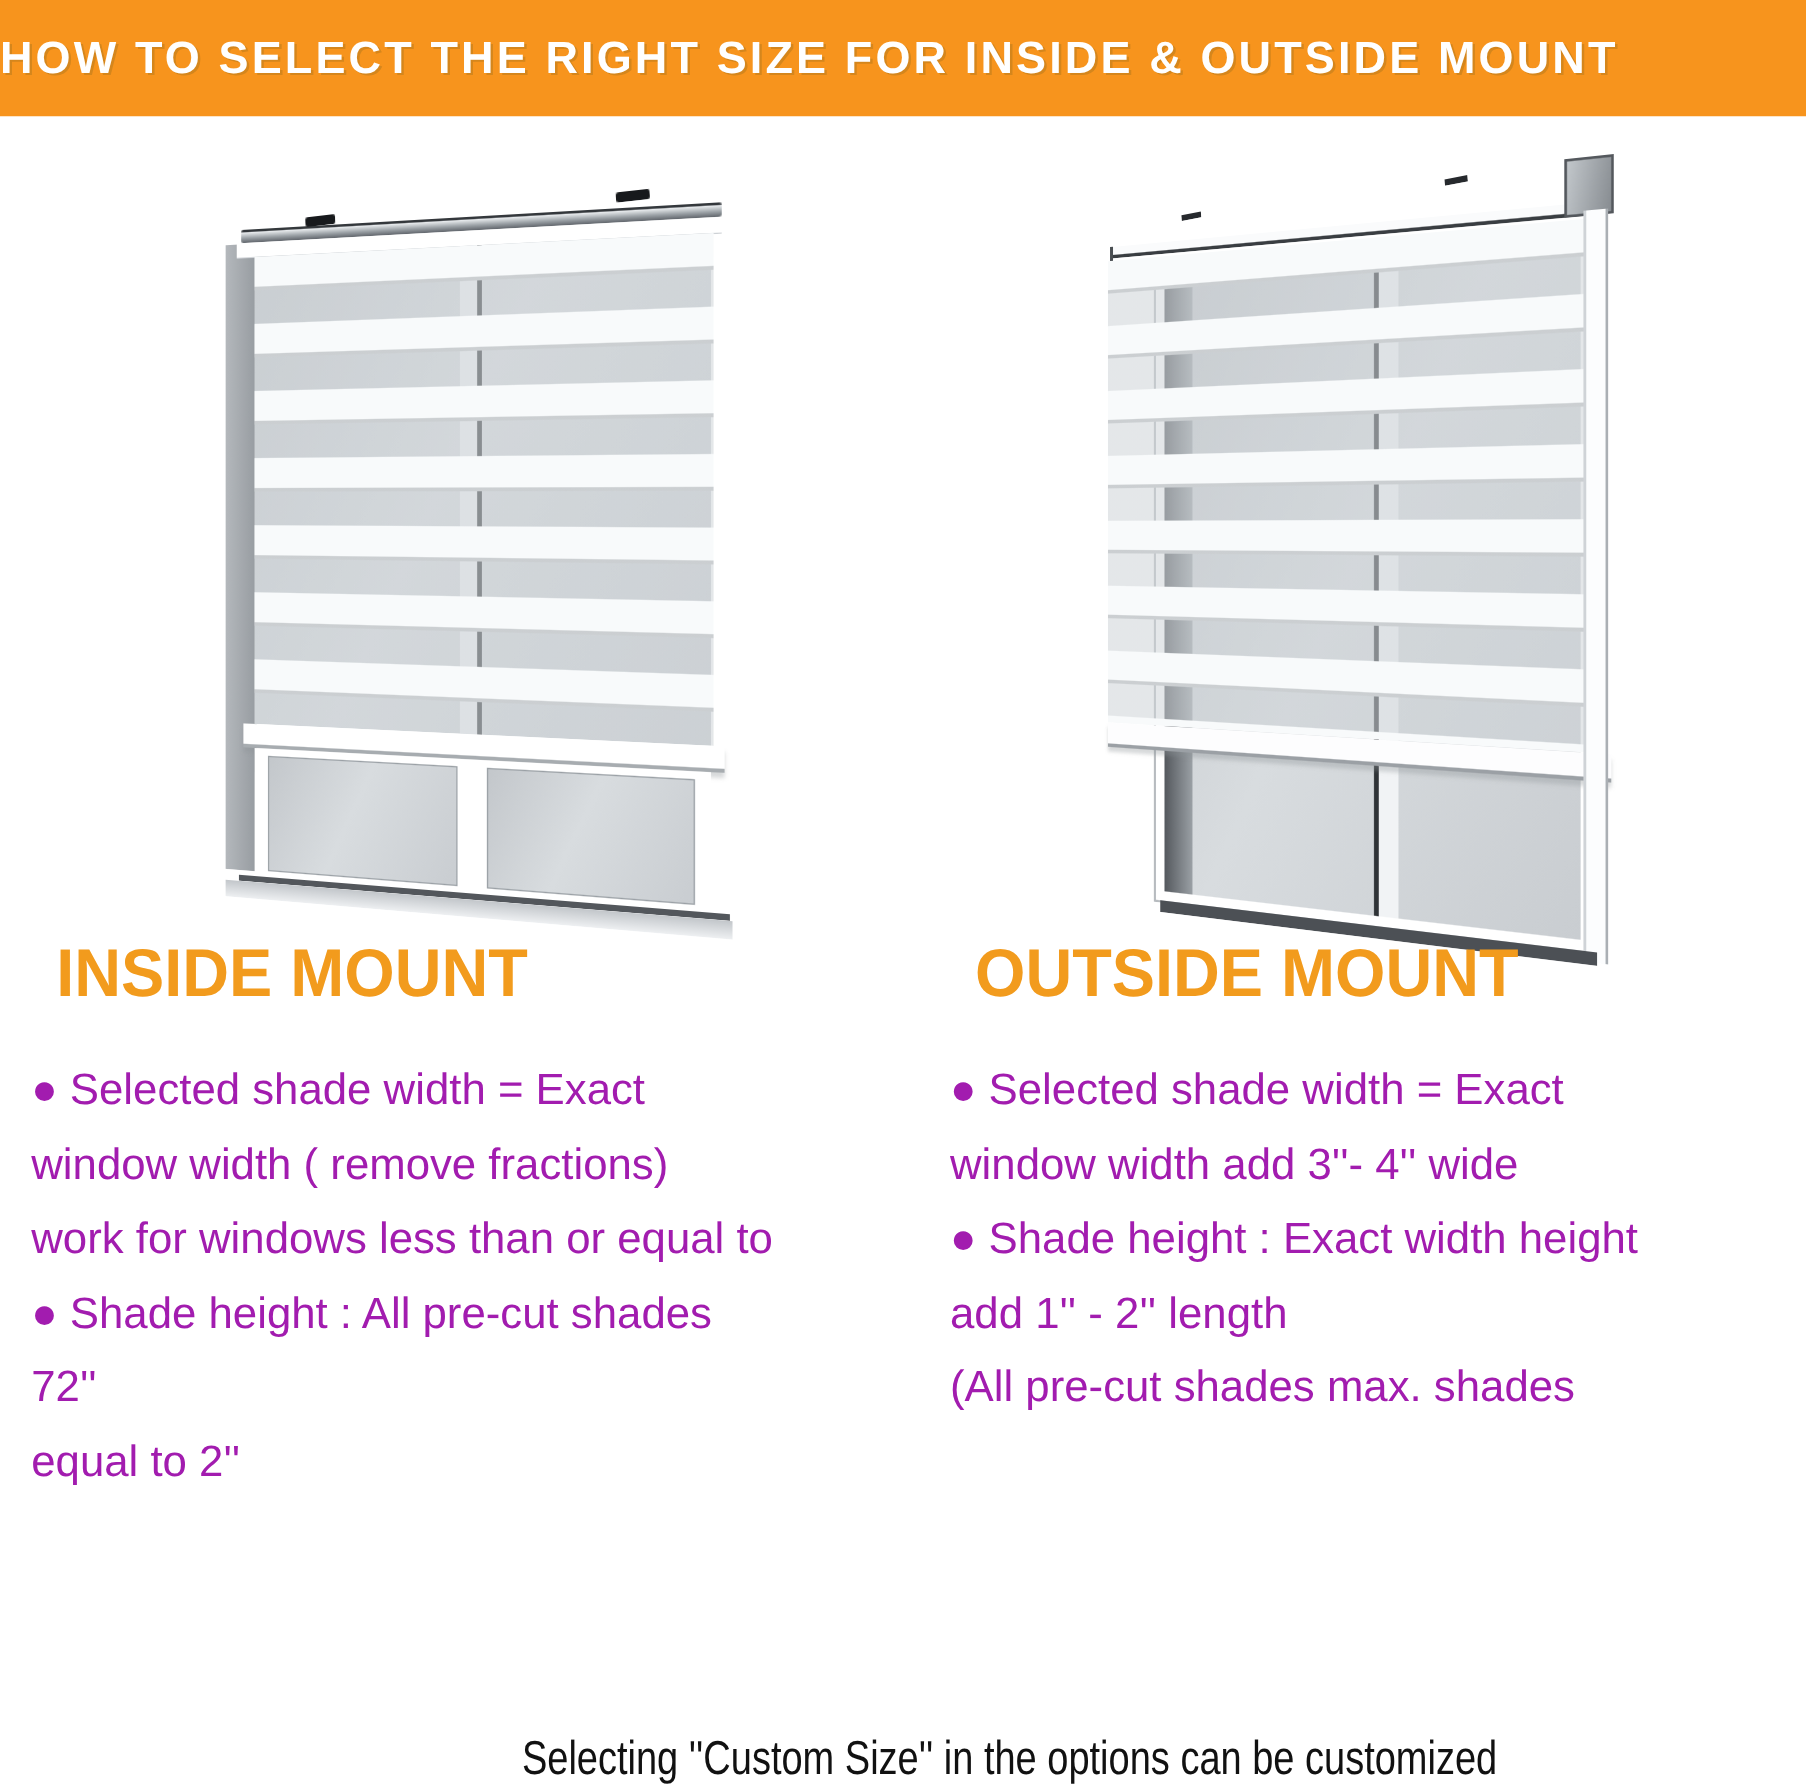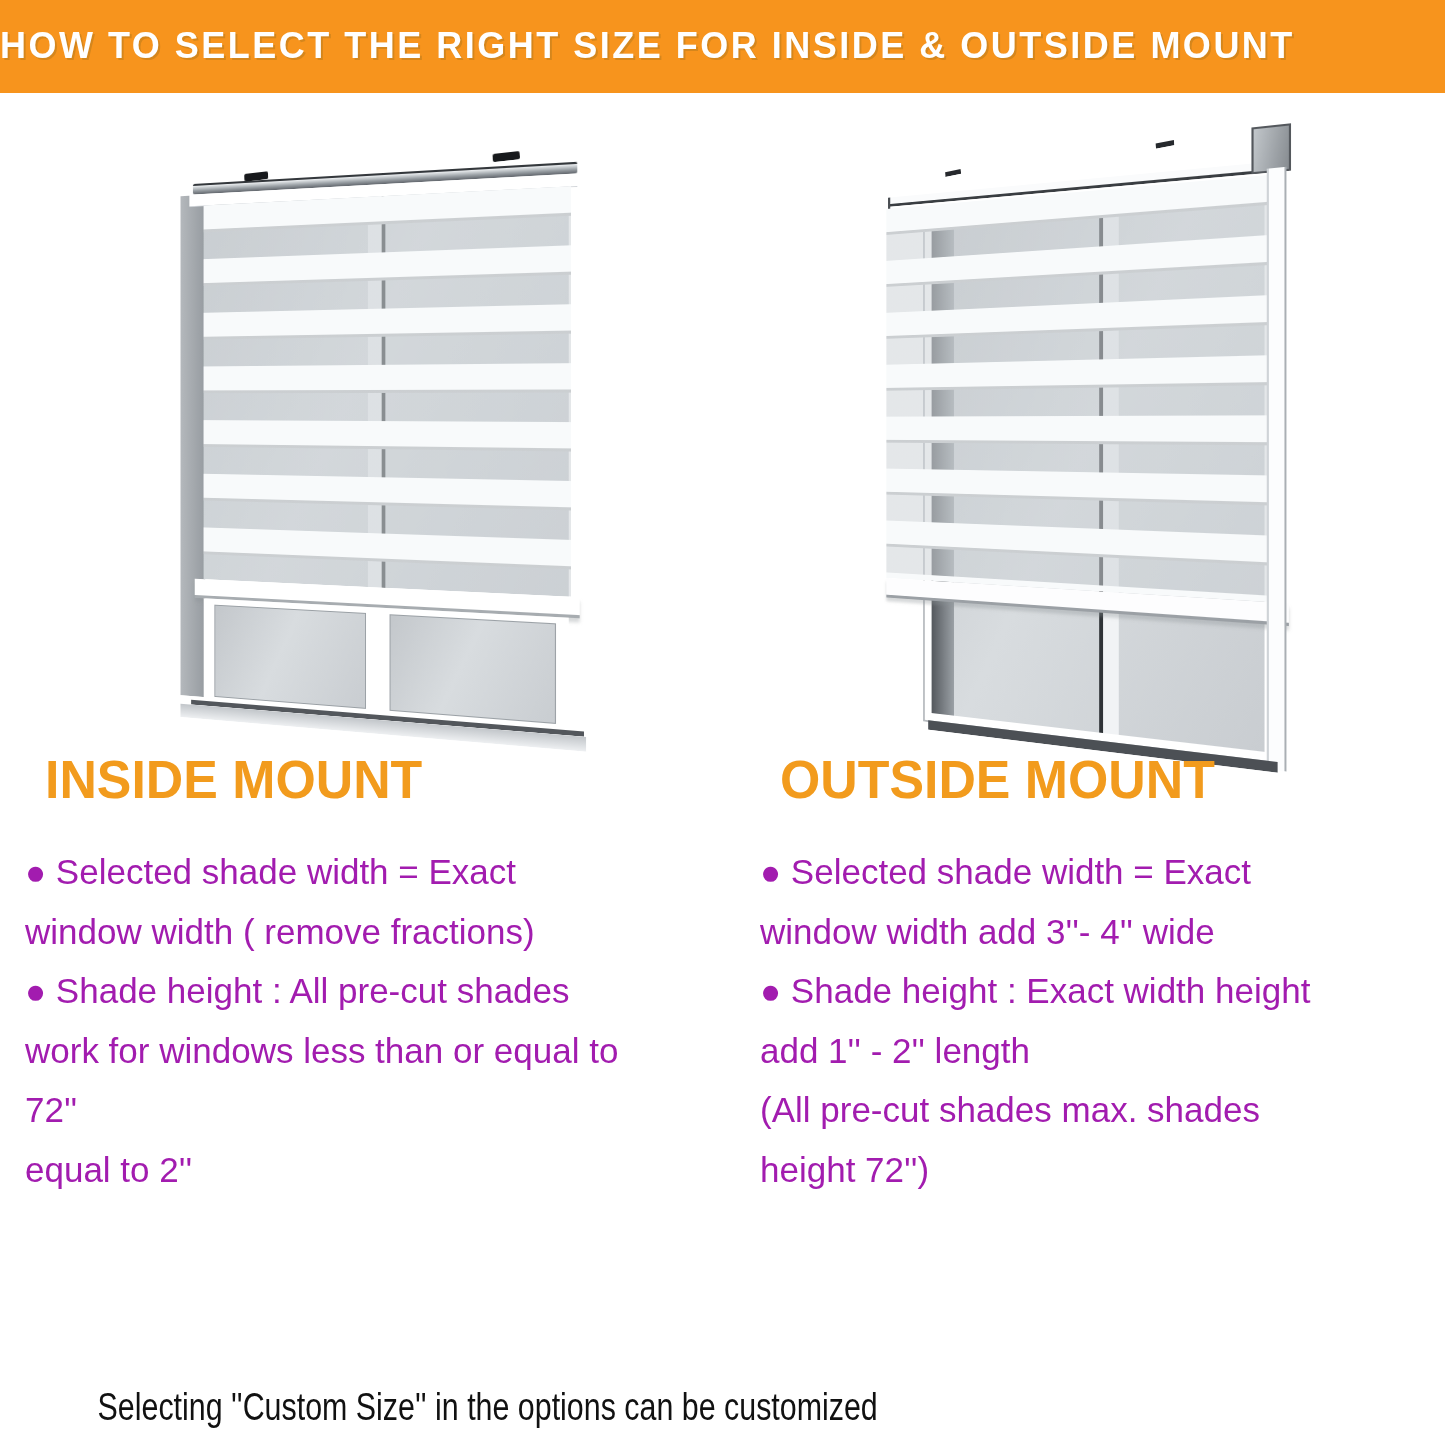--- a/index.html
+++ b/index.html
@@ -70,21 +70,21 @@
   .heading-inside{left:45px;top:748px;}
   .heading-outside{left:780px;top:748px;}
 
   
   .col{position:absolute;color:#a21caf;font-size:35px;line-height:59.5px;}
   .col-left{left:25px;top:842px;width:710px;}
   .col-right{left:760px;top:842px;width:685px;}
   .line{white-space:nowrap;}
 
   
-  .footer{position:absolute;left:0;top:1386px;width:1295px;text-align:left;color:#111111;
+  .footer{position:absolute;left:0;top:1386px;width:1295px;text-align:right;color:#111111;
       font-size:38px;}
   .footer-inner{display:inline-block;transform:scaleX(0.8);transform-origin:50% 50%;white-space:nowrap;}
 </style>
 </head>
 <body>
 
 <div class="page">
 
   <div class="banner">
     <div class="banner-title">HOW TO SELECT THE RIGHT SIZE FOR INSIDE &amp; OUTSIDE MOUNT</div>
@@ -128,32 +128,31 @@
       <div class="r-sill"></div>
     </div>
   </div>
 
   <div class="mount-heading heading-inside">INSIDE MOUNT</div>
   <div class="mount-heading heading-outside">OUTSIDE MOUNT</div>
 
   <div class="col col-left">
     <div class="line">● Selected shade width = Exact</div>
     <div class="line">window width ( remove fractions)</div>
+    <div class="line">work for windows less than or equal to</div>
     <div class="line">● Shade height : All pre-cut shades</div>
-    <div class="line">work for windows less than or equal to</div>
     <div class="line">72''</div>
     <div class="line">equal to 2''</div>
   </div>
 
   <div class="col col-right">
     <div class="line">● Selected shade width = Exact</div>
     <div class="line">window width add 3''- 4'' wide</div>
     <div class="line">● Shade height : Exact width height</div>
     <div class="line">add 1'' - 2'' length</div>
     <div class="line">(All pre-cut shades max. shades</div>
-    <div class="line">height 72'')</div>
   </div>
 
   <div class="footer">
     <span class="footer-inner">Selecting ''Custom Size'' in the options can be customized</span>
   </div>
 
 </div>
 
 </body></html>

